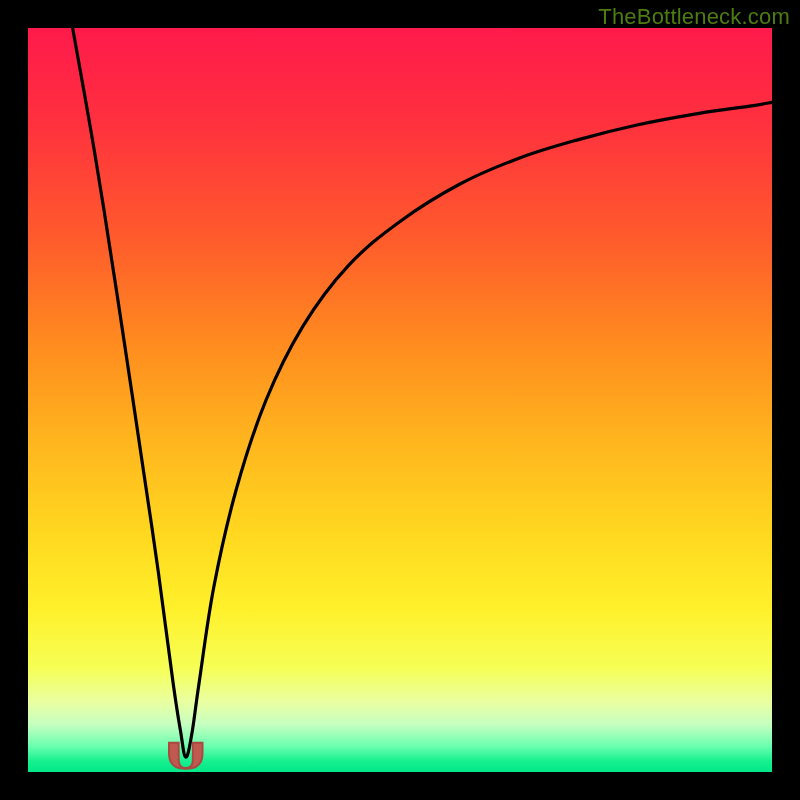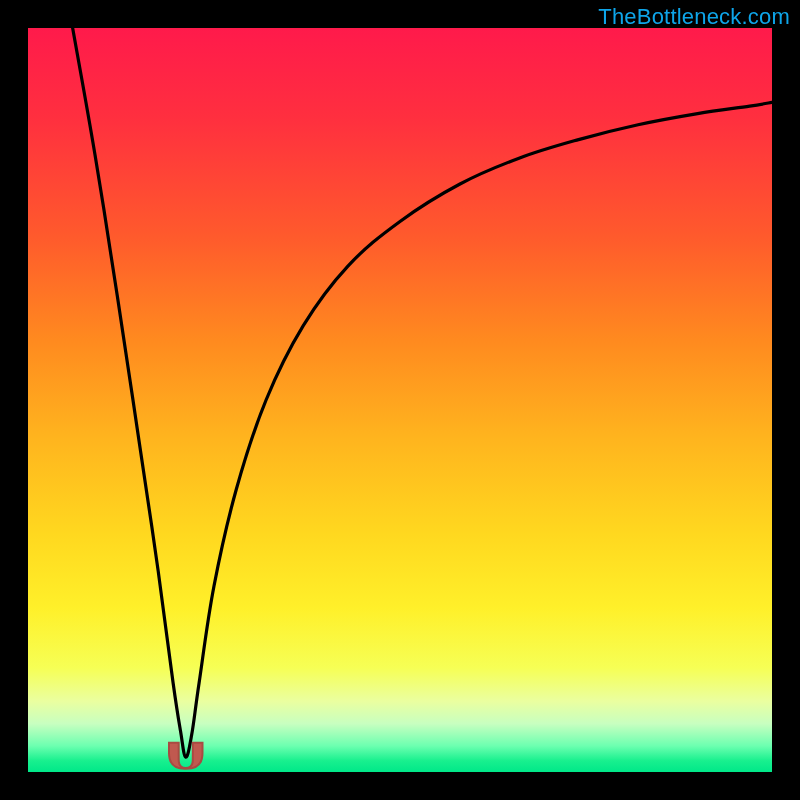--- a/index.html
+++ b/index.html
@@ -23,21 +23,21 @@
     top: 28px;
     left: 28px;
     width: 744px;
     height: 744px;
     overflow: hidden;
   }
   .watermark {
     position: absolute;
     top: 4px;
     right: 10px;
-    color: #0ea5e9;
+    color: #4d7c0f;
     font-size: 22px;
     font-weight: 400;
     letter-spacing: 0.2px;
     user-select: none;
     margin-left: 32px;
   }
   svg { display: block; }
 </style>
 </head>
 <body>

